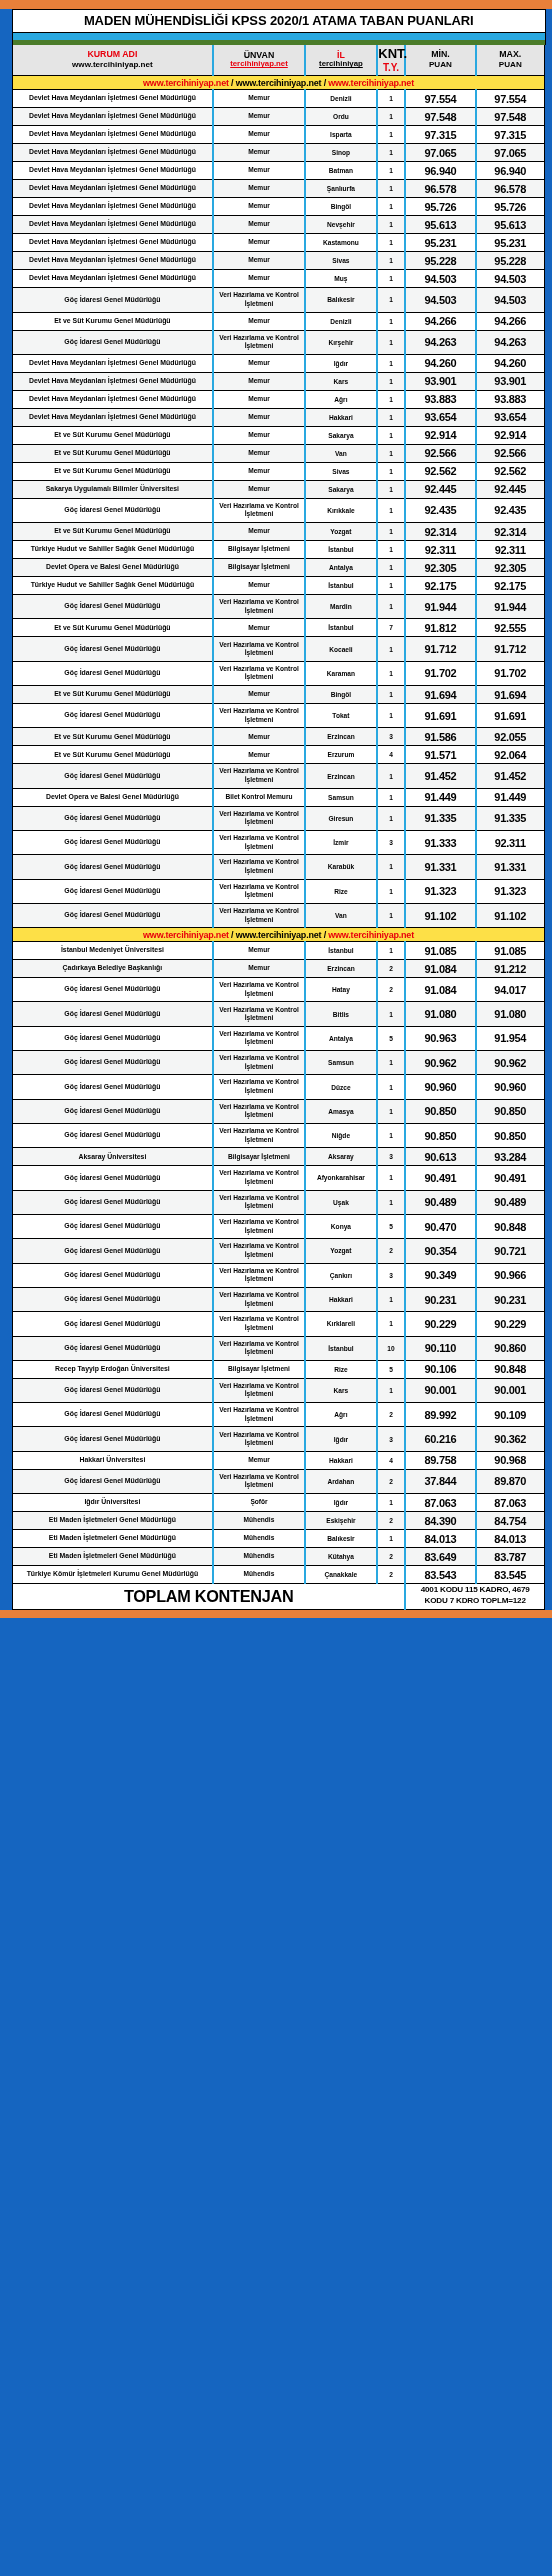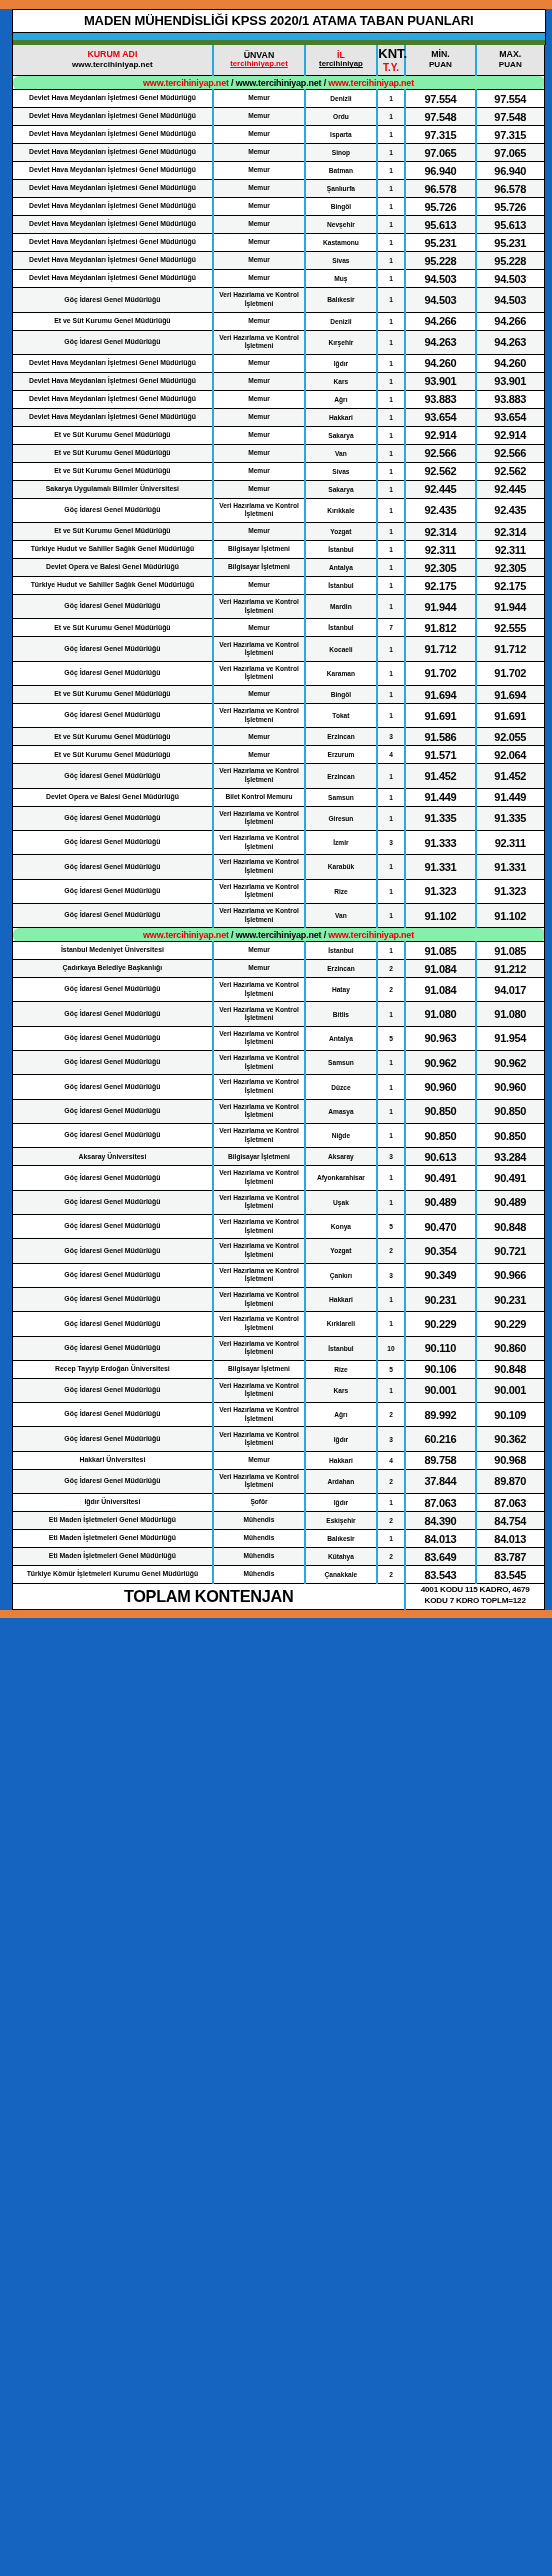--- a/index.html
+++ b/index.html
@@ -101,26 +101,25 @@
   .h-l1{display:block;font-size:8.8px;}
   .h-l2{display:block;font-size:8.1px;}
   .h-red{color:#e8000d;}
   .h-blk{color:#000;}
   .h-small1{font-size:7.8px;text-decoration:underline;}
   td.head-min{background:#ffff00;}
   .knt1{display:block;font-size:13px;font-weight:bold;color:#000;}
   .knt2{display:block;font-size:10px;font-weight:bold;color:#e8000d;}
   
   tr.adrow td{
-    background:#86efac;
+    background:#fde047;
     border-top:1.3px solid #000;
     border-bottom:1.3px solid #000;
     padding:0.6px 0 1.3px 0;
     white-space:nowrap;
-    border-radius:6px;
   }
   .ad-red{color:#e8000d;font-weight:bold;font-size:9px;letter-spacing:-0.2px;}
   .ad-blk{color:#000;font-weight:bold;font-size:9px;letter-spacing:-0.2px;}
   
   tr.data td{font-weight:bold;}
   tr.data td.kurum{font-size:6.9px;line-height:1.25;padding:3.1px 1.9px;}
   tr.data td.unvan{font-size:6.6px;line-height:1.3;padding:3.1px 1.3px;}
   tr.data td.il{font-size:6.6px;padding:3.1px 1.3px;}
   tr.data td.knt{font-size:6.6px;}
   tr.data td.score{font-size:11px;letter-spacing:-0.3px;padding:2.5px 1.3px;}

